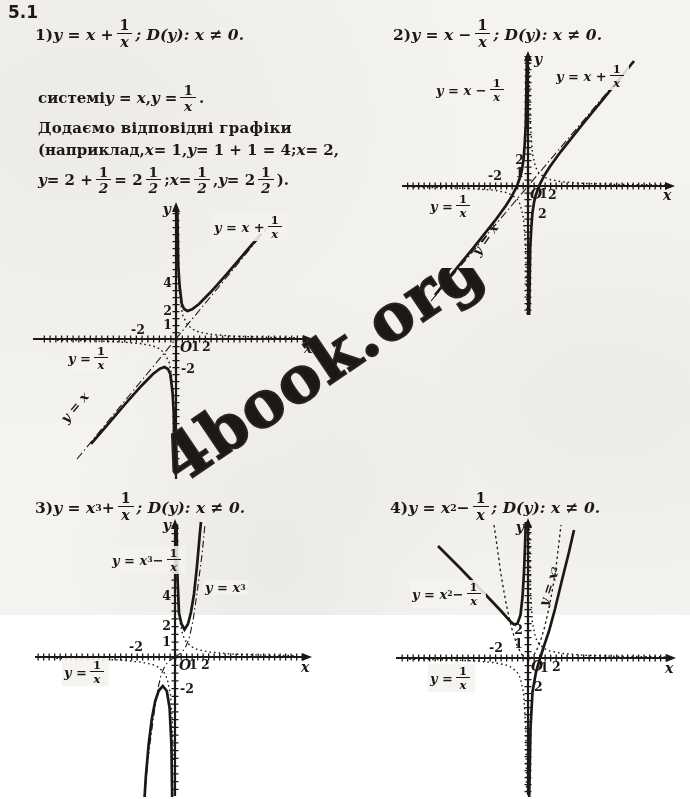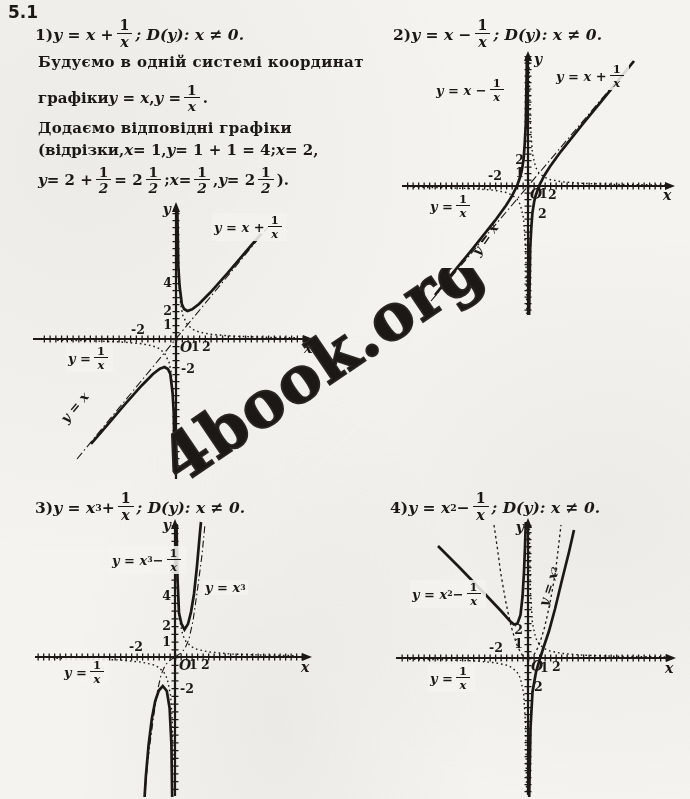--- a/index.html
+++ b/index.html
@@ -1,18 +1,18 @@
 <!DOCTYPE html>
 <html><head>
 <meta charset="utf-8">
 <style>
   html,body{margin:0;padding:0;}
   body{width:690px;height:799px;overflow:hidden;
        font-family:"DejaVu Serif",serif;color:#1b1816;}
-  #page{position:relative;width:690px;height:799px;
+  #page{position:relative;width:690px;height:615px;
     background:
       radial-gradient(ellipse at 12% 20%, rgba(90,85,75,.05), transparent 45%),
       radial-gradient(ellipse at 88% 65%, rgba(90,85,75,.05), transparent 40%),
       radial-gradient(ellipse at 40% 90%, rgba(90,85,75,.06), transparent 35%),
       #f4f3ef;}
   .abs{position:absolute;}
   .sect{font:700 17px "DejaVu Sans",sans-serif;}
   .line{font-weight:700;font-size:15px;white-space:nowrap;display:flex;align-items:center;}
   .hdr{font-size:15.5px;}
   .mi{font-style:italic;}
@@ -71,39 +71,36 @@
       <span class="mi">y = x</span>
       <sup>2</sup>
       <span class="mi"> − </span>
       <span class="frac">
         <span class="fn">1</span>
         <span class="fd mi">x</span>
       </span>
       <span class="mi">;  D(y): x ≠ 0.</span>
     </div>
 
-  <div class="abs line" style="left:38px;top:53px;letter-spacing:.4px;">
-      <span>Будуємо в одній системі координат</span>
-    </div>
   <div class="abs line" style="left:38px;top:78px;height:40px;">
-      <span>графіки </span>
+      <span>системі </span>
       <span class="mi">y = x</span>
       <span>,  </span>
       <span class="mi">y = </span>
       <span class="frac">
         <span class="fn">1</span>
         <span class="fd mi">x</span>
       </span>
       <span>.</span>
     </div>
   <div class="abs line" style="left:38px;top:119px;letter-spacing:.3px;">
       <span>Додаємо відповідні графіки</span>
     </div>
   <div class="abs line" style="left:38px;top:141px;">
-      <span>(відрізки, </span>
+      <span>(наприклад, </span>
       <span class="mi">x</span>
       <span> = 1, </span>
       <span class="mi">y</span>
       <span> = 1 + 1 = 4; </span>
       <span class="mi">x</span>
       <span> = 2,</span>
     </div>
   <div class="abs line" style="left:38px;top:160px;height:40px;">
       <span class="mi">y</span>
       <span> = 2 + </span>

